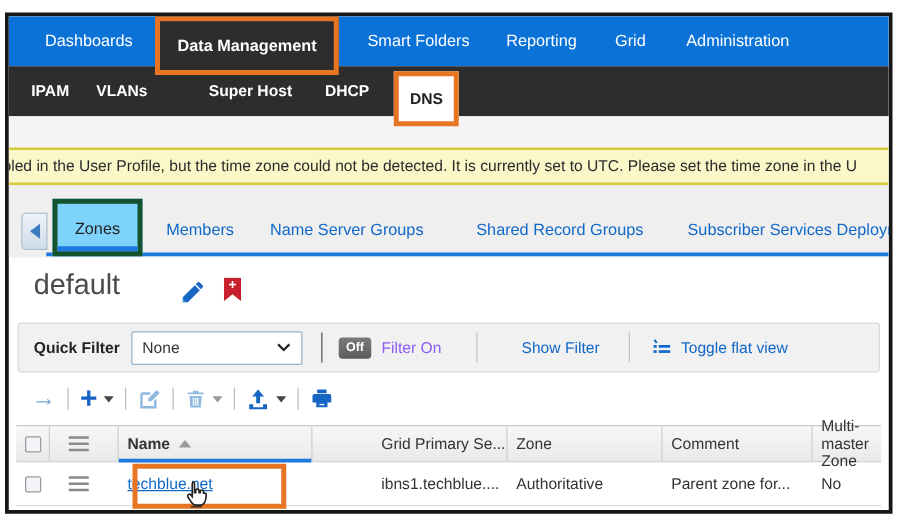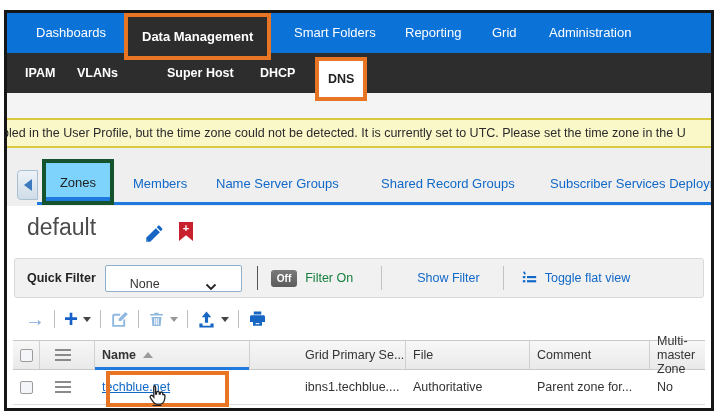--- a/index.html
+++ b/index.html
@@ -56,28 +56,28 @@
                    background:#C8202C; clip-path:polygon(0 0,100% 0,100% 100%,50% 70%,0 100%);
                    cursor:pointer; }
   .icon-bookmark b { position:absolute; left:0; right:0; top:0px; text-align:center;
                      color:#fff; font-size:11px; font-weight:bold; line-height:13px; }
 
   
   .filterbar { position:absolute; left:7px; right:7px; top:245px; height:40px; background:#f1f1f1;
                border:1px solid #d9d9d9; border-radius:3px; display:flex; align-items:center; }
   .qf-label { font-size:12.5px; font-weight:bold; color:#222; margin-left:12px; }
   .qf-select { margin-left:9px; width:137px; height:27px; background:#fff;
-               border:1px solid #8FB0CC; border-radius:2px; display:flex; align-items:flex-end;
-               justify-content:space-between; padding:0 24px; cursor:pointer; }
+               border:1px solid #8FB0CC; border-radius:2px; display:flex; align-items:center;
+               justify-content:space-between; padding:0 8px; cursor:pointer; }
   .qf-select .val { font-size:12.5px; color:#333; }
   .vdiv { width:1px; height:24px; background:#555; margin-left:15px; }
   .vdiv.light { background:#c2c2c2; }
   .off-badge { margin-left:13px; background:linear-gradient(#7a7a7a,#5c5c5c); color:#fff;
                font-size:10px; font-weight:bold; border-radius:3px; padding:3px 6px; cursor:pointer; }
-  .txt-dark { font-size:12.5px; color:#15803d; margin-left:8px; }
+  .txt-dark { font-size:12.5px; color:#8b5cf6; margin-left:8px; }
   .link { font-size:12.5px; color:#1068C8; cursor:pointer; }
   .flat-icon { width:17px; height:15px; margin-left:17px; cursor:pointer; }
 
   
   .toolbar { position:absolute; left:18px; top:290px; height:32px; display:flex;
              align-items:center; }
   .tdiv { width:1px; height:18px; background:#bfbfbf; margin:0 9px; }
   .tb-ic { display:flex; align-items:center; justify-content:center; cursor:pointer; }
   .arrow-glyph { color:#7FA9D9; font-size:20px; font-weight:bold; line-height:20px; }
   .plus-glyph { color:#1760C8; font-size:24px; font-weight:bold; line-height:22px; }
@@ -233,21 +233,21 @@
         </div>
       <div class="th w-menu">
           <span class="burger"></span>
         </div>
       <div class="th w-name" style="font-weight:bold">
         <span>Name</span>
         <span class="sort-tri"></span>
         <div class="name-underline"></div>
       </div>
       <div class="th w-grid">Grid Primary Se...</div>
-      <div class="th w-type">File</div>
+      <div class="th w-type">Zone</div>
       <div class="th w-comm">Comment</div>
       <div class="th w-mmz">Multi-master Zone</div>
     </div>
     <div class="trow">
       <div class="td w-sel">
           <span class="cb"></span>
         </div>
       <div class="td w-menu">
           <span class="burger"></span>
         </div>

